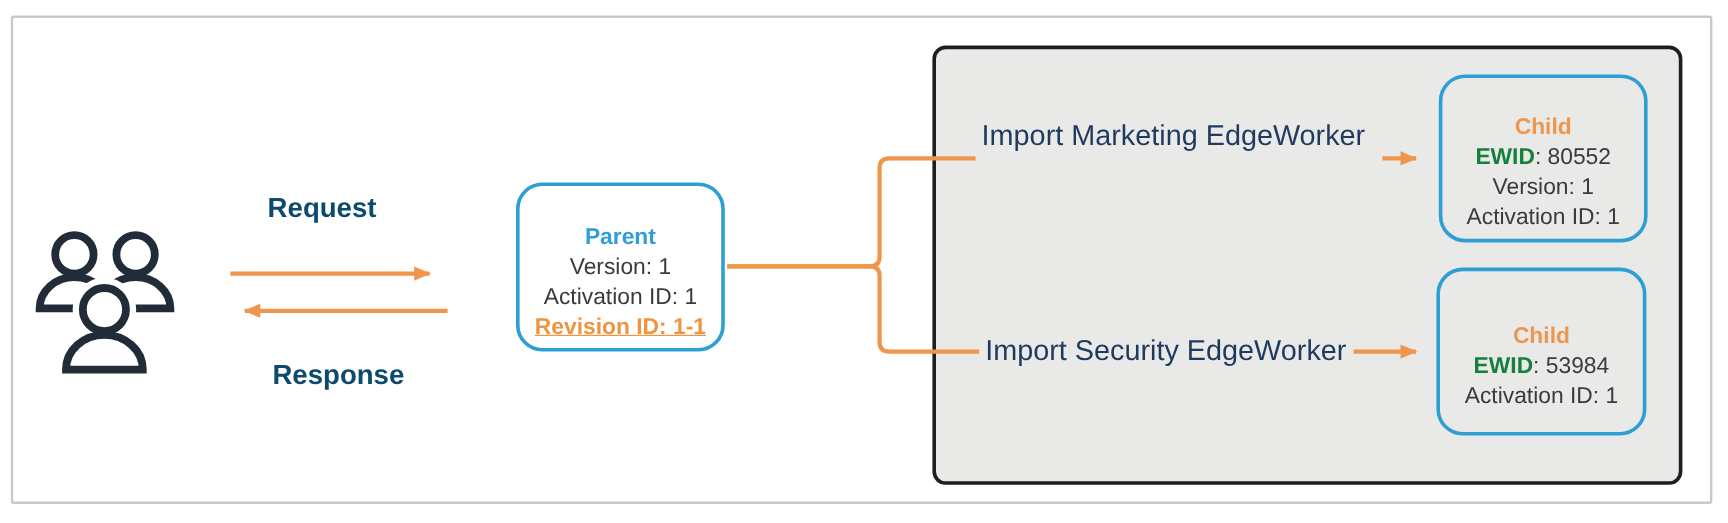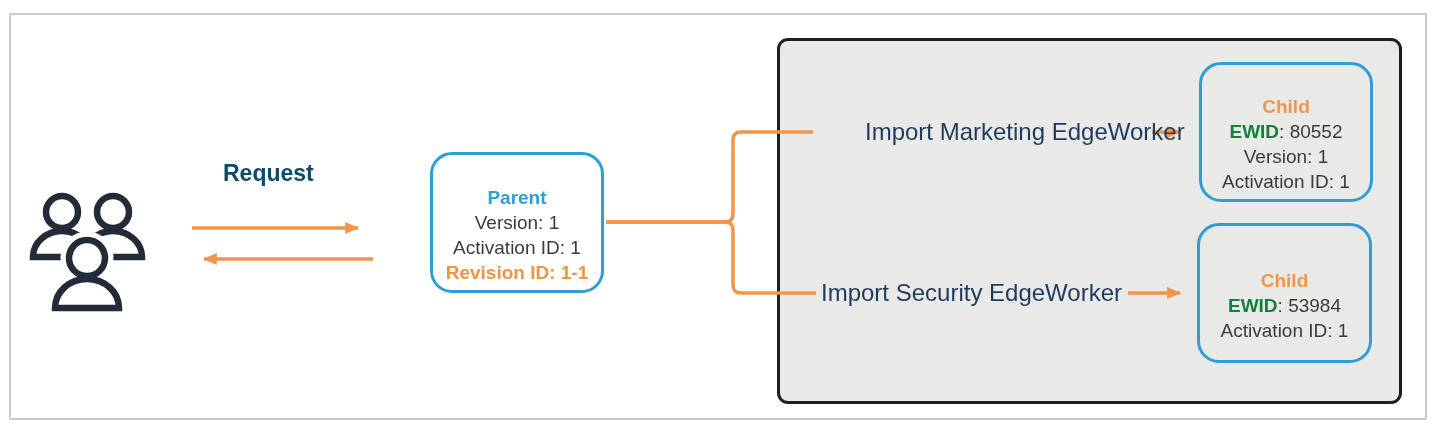--- a/index.html
+++ b/index.html
@@ -25,31 +25,31 @@
     text-align:center;font-size:19px;line-height:25px;color:#3b3b3b;
     box-sizing:border-box;
   }
   .parent{left:430px;top:152px;width:174px;height:141px;background:#ffffff;}
   .child1{left:1199px;top:62px;width:174px;height:140px;background:transparent;}
   .child2{left:1197px;top:223px;width:175px;height:140px;background:transparent;}
   .node .title{font-weight:700;margin-top:24px;}
   .parent .title{color:#2e9fd4;}
   .child-title{color:#f0964c !important;}
   .node b{color:#15803d;font-weight:700;}
-  .revision{font-weight:700;color:#ef9440;}
+  .revision{font-weight:700;color:#ef9440;text-decoration:underline;}
   .container-box{
     position:absolute;left:777px;top:38px;width:625px;height:366px;
     background:#e9e9e7;border:3px solid #1e1e1e;border-radius:11px;
     box-sizing:border-box;
   }
   .import-label{
     position:absolute;font-size:24px;line-height:28px;color:#1f3a5f;
     white-space:nowrap;font-weight:400;
   }
-  .import-marketing{left:818px;top:118px;margin-left:47px;}
+  .import-marketing{left:818px;top:100px;}
   .import-security{left:821px;top:279px;}
 </style>
 </head>
 <body>
 
 <div class="canvas">
 
   <div class="frame"></div>
 
   <div class="container-box"></div>
@@ -83,20 +83,21 @@
         <path d="M26,117 A32,29 0 0 1 90,117 Z"></path>
       </g>
       <g fill="#ffffff" stroke="#222b38" stroke-width="6.5">
         <circle cx="58" cy="67" r="18"></circle>
         <path d="M26,117 A32,29 0 0 1 90,117 Z"></path>
       </g>
     </svg>
   </div>
 
   <div class="flow-label request">Request</div>
+  <div class="flow-label response">Response</div>
 
   <div class="node parent">
     <div class="title">Parent</div>
     <div>Version: 1</div>
     <div>Activation ID: 1</div>
     <div class="revision">Revision ID: 1-1</div>
   </div>
 
   <div class="import-label import-marketing">Import Marketing EdgeWorker</div>
   <div class="import-label import-security">Import Security EdgeWorker</div>

